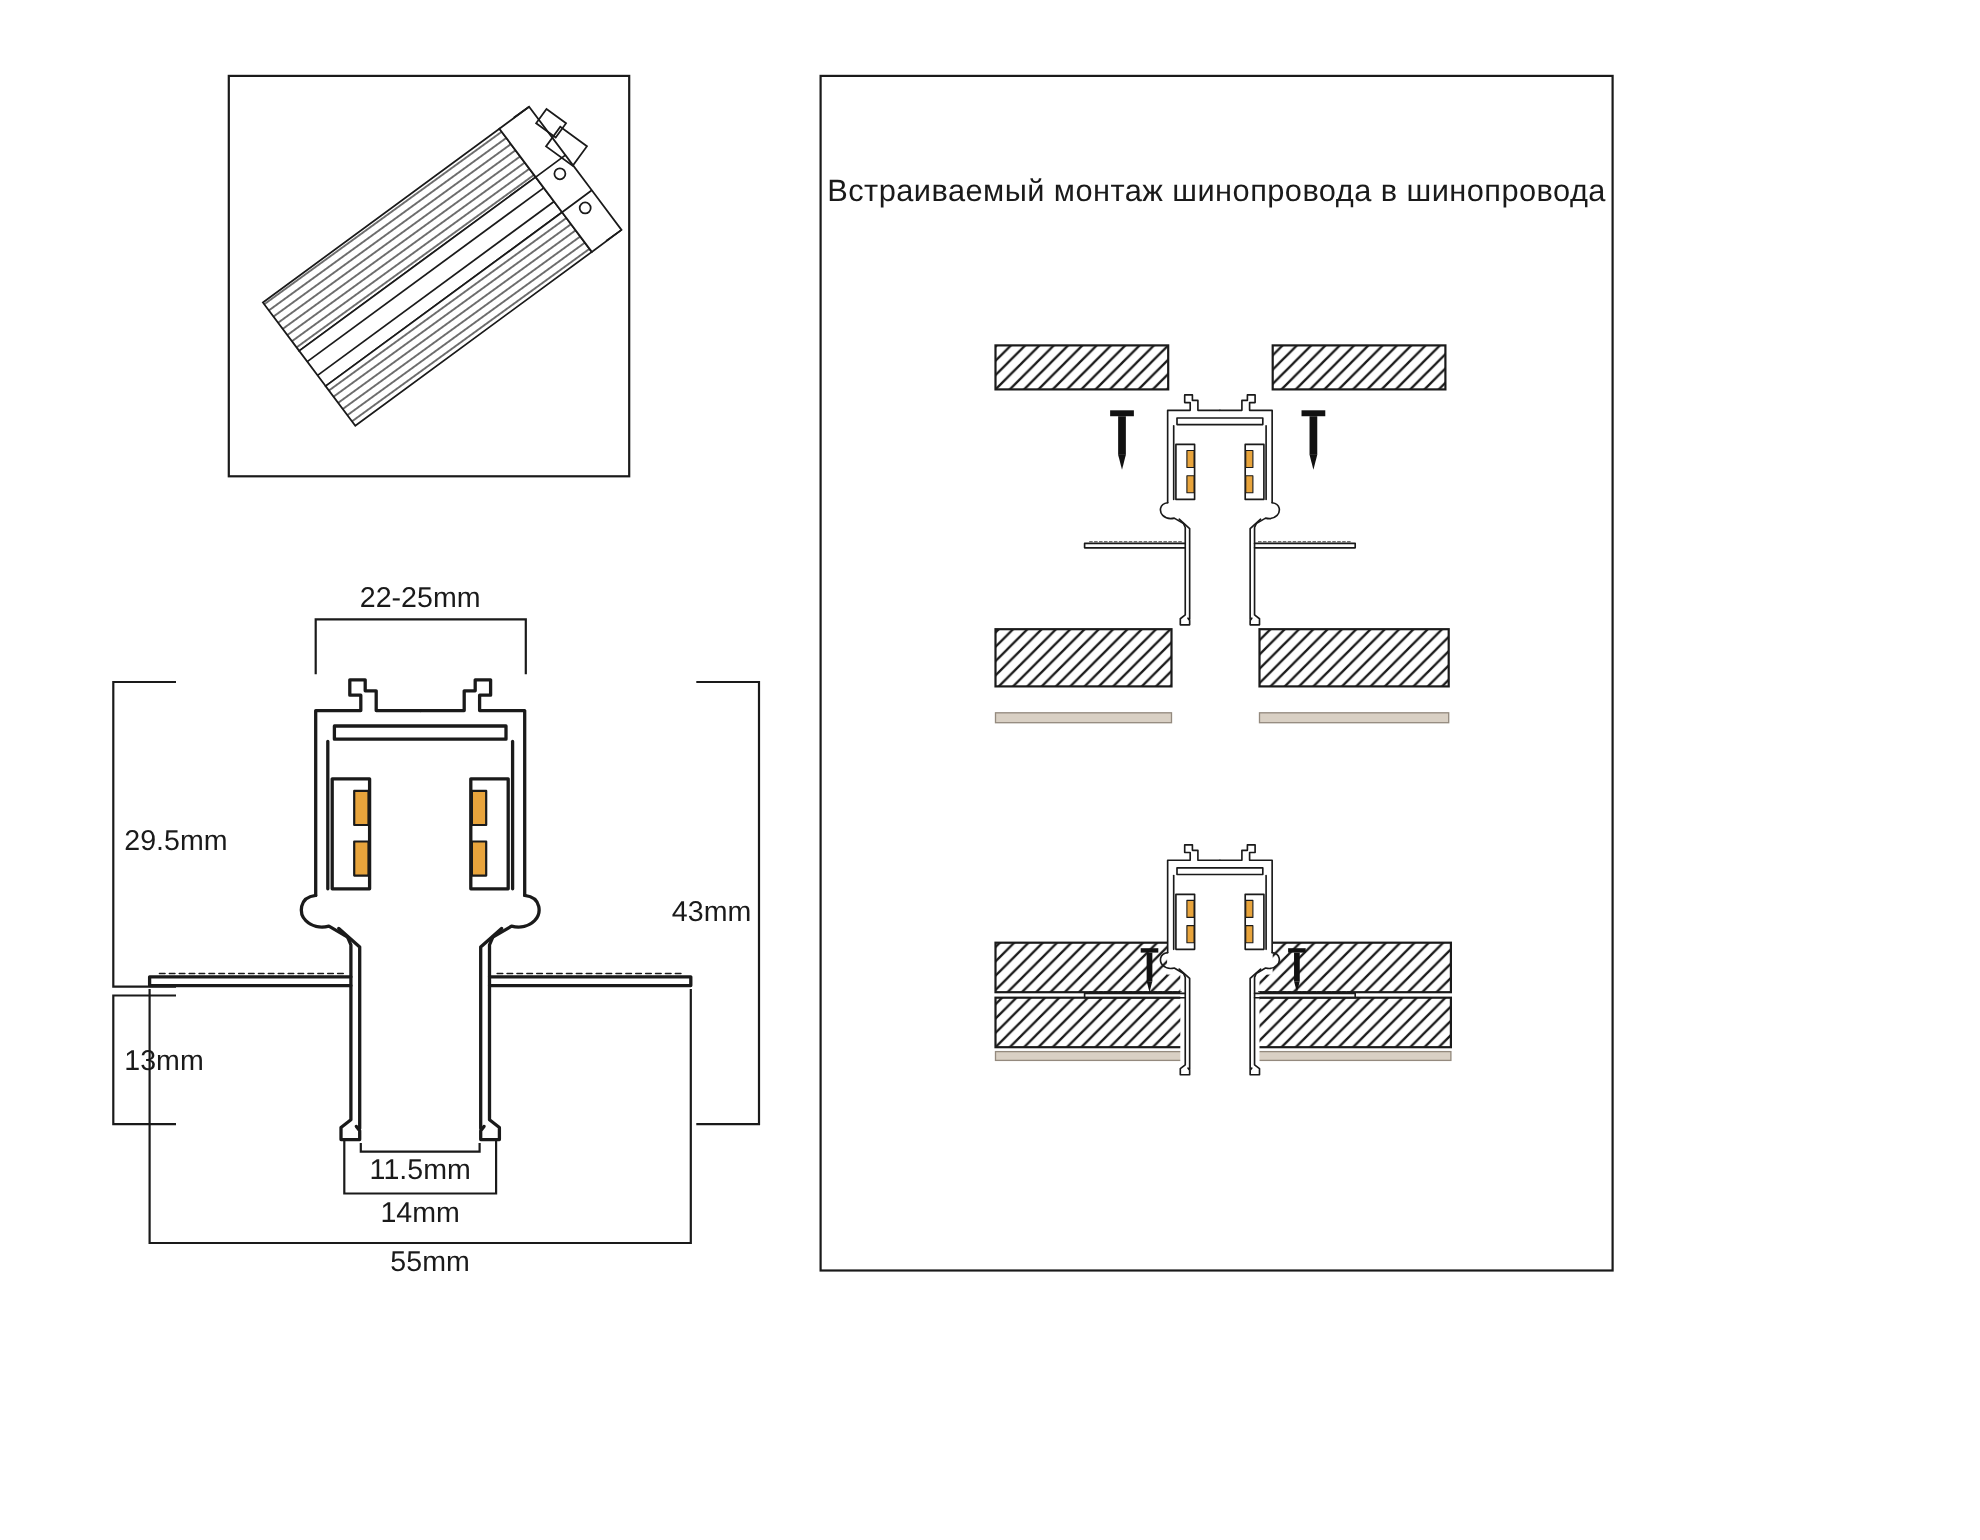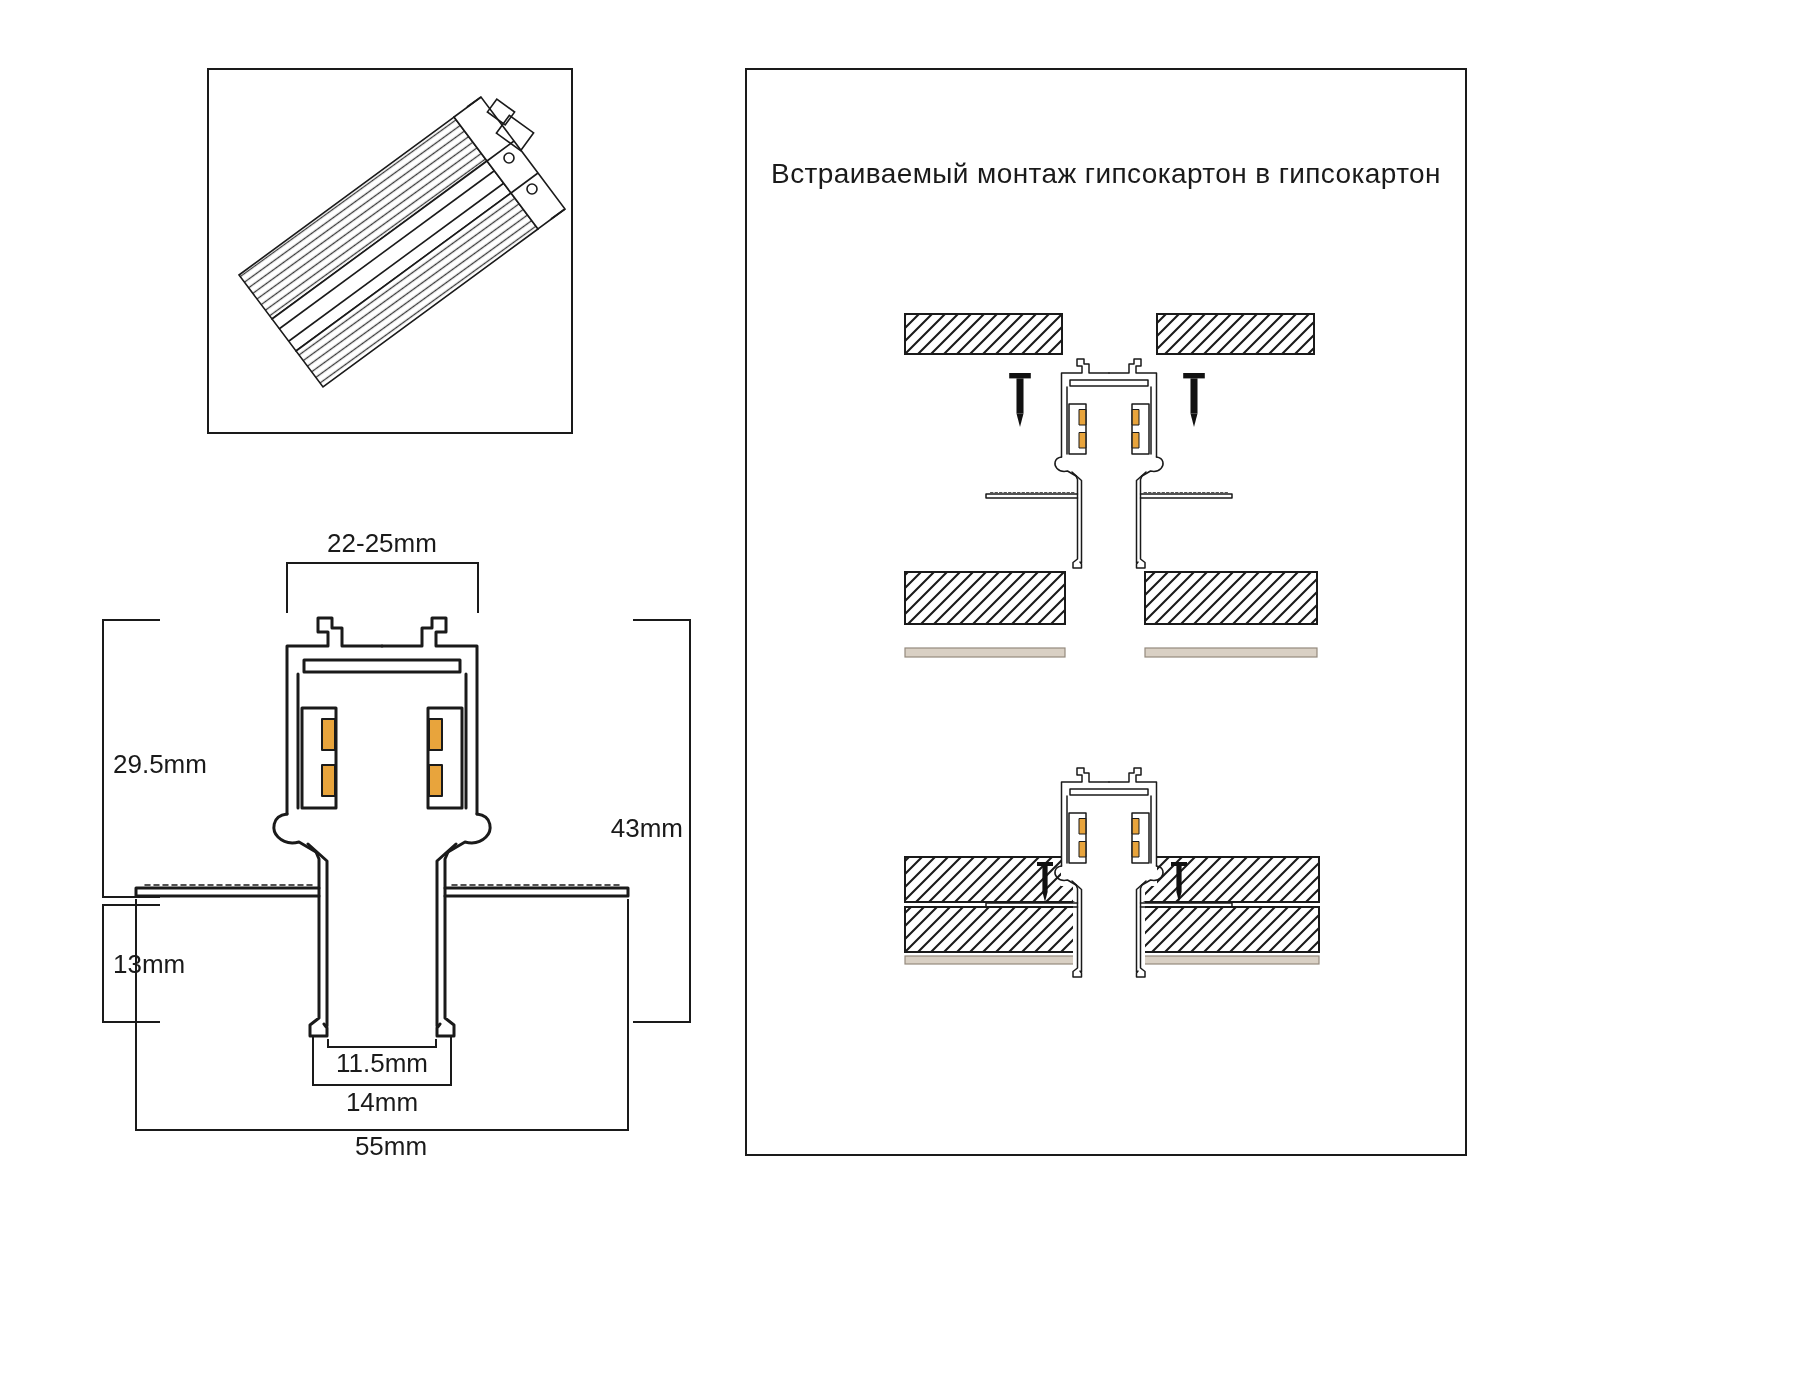--- a/index.html
+++ b/index.html
@@ -98,21 +98,21 @@
     <text x="307" y="27" text-anchor="middle">22-25mm</text>
     <text x="38" y="248">29.5mm</text>
     <text x="38" y="448">13mm</text>
     <text x="608" y="312" text-anchor="end">43mm</text>
     <text x="307" y="547" text-anchor="middle">11.5mm</text>
     <text x="307" y="586" text-anchor="middle">14mm</text>
     <text x="316" y="630" text-anchor="middle">55mm</text>
   </svg>
 
   <div class="frame" id="right-panel">
-    <div class="panel-title">Встраиваемый монтаж гипсокартон в гипсокартон</div>
+    <div class="panel-title">Встраиваемый монтаж шинопровода в шинопровода</div>
 
     <svg id="right-svg" viewBox="0 0 718 1084">
 
       <g>
         <rect x="158" y="244" width="157" height="40" fill="url(#hatch)" stroke="#1a1a1a" stroke-width="2"></rect>
         <rect x="410" y="244" width="157" height="40" fill="url(#hatch)" stroke="#1a1a1a" stroke-width="2"></rect>
         <use href="#screw" transform="translate(273,303) scale(1.35)"></use>
         <use href="#screw" transform="translate(447,303) scale(1.35)"></use>
         <use href="#profile" transform="translate(362,288) scale(0.5)"></use>
         <rect x="158" y="502" width="160" height="52" fill="url(#hatch)" stroke="#1a1a1a" stroke-width="2"></rect>

